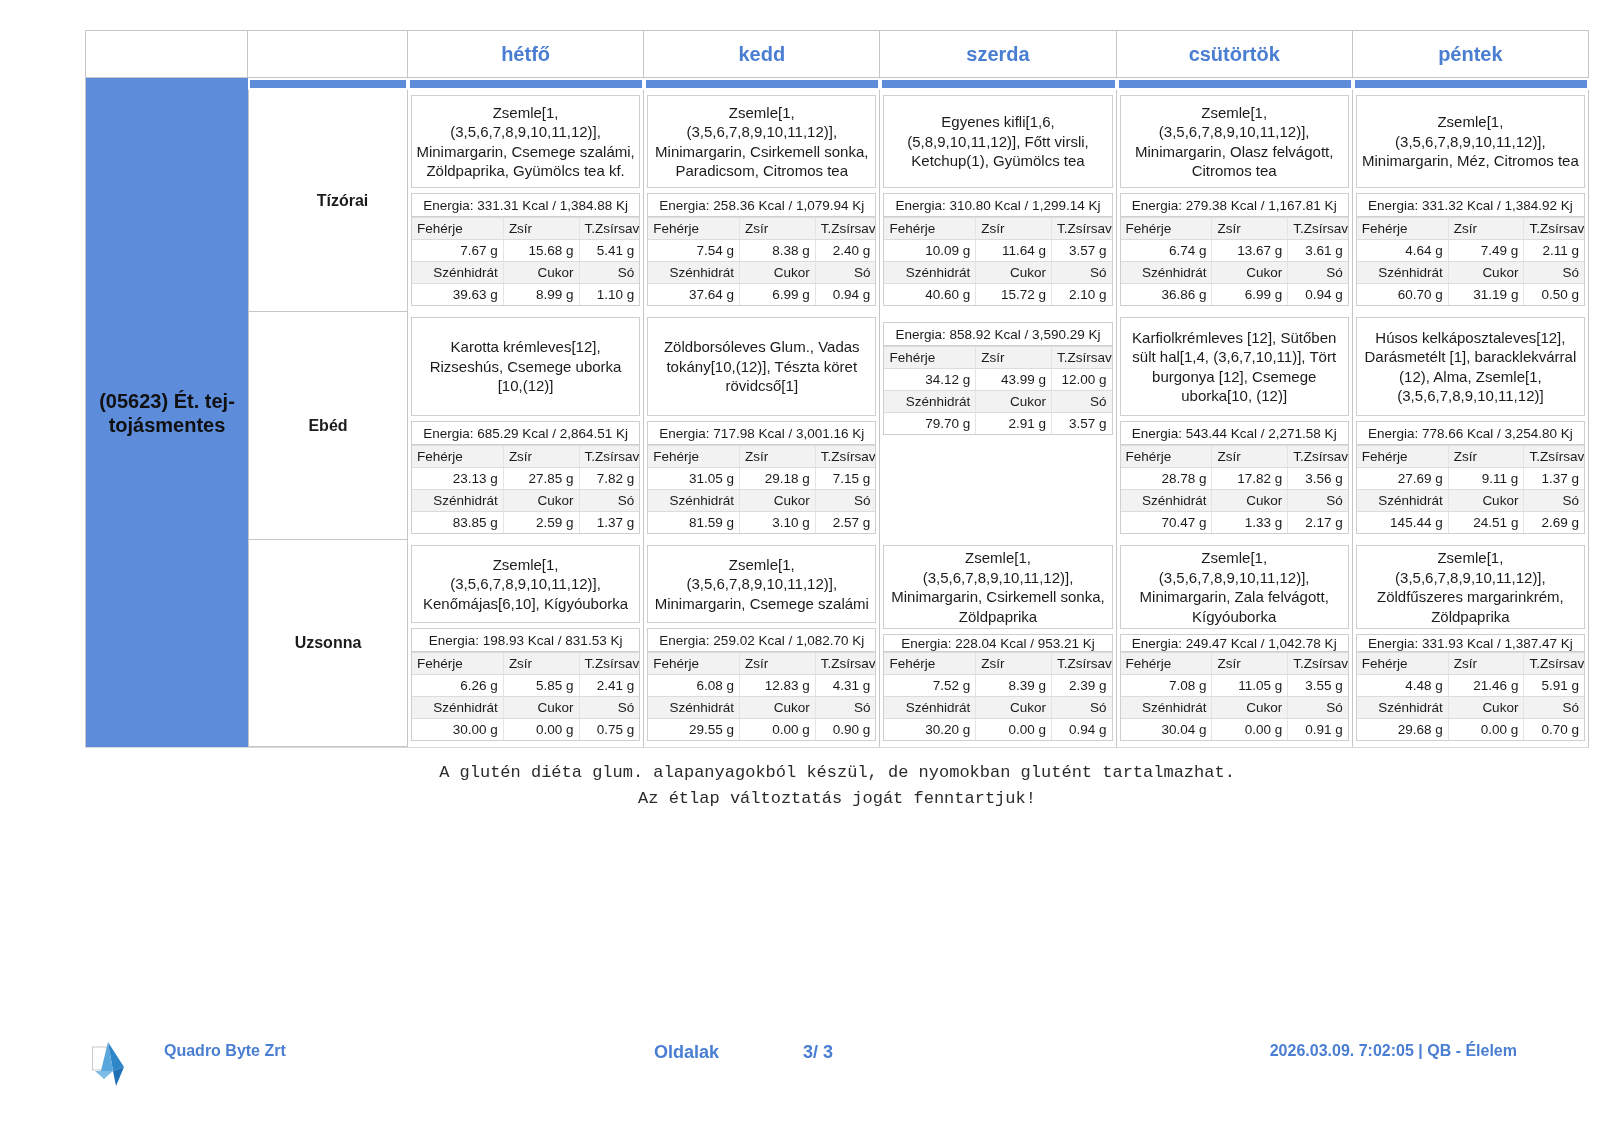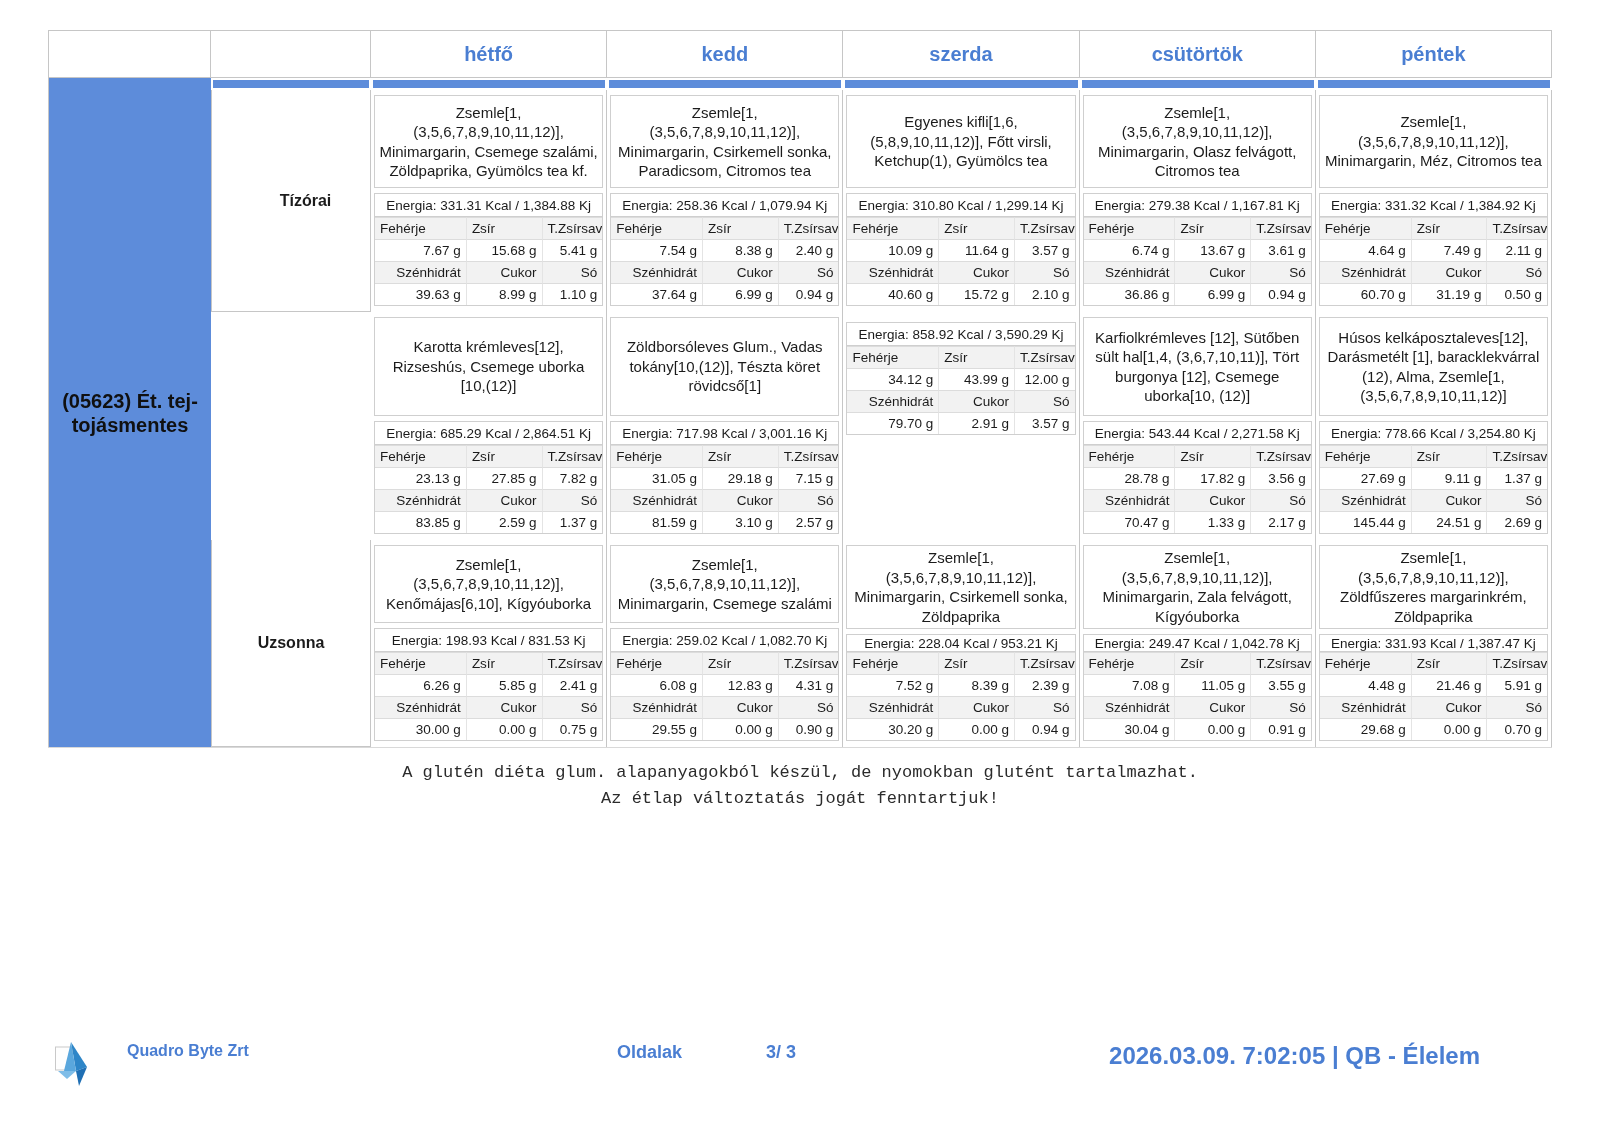--- a/index.html
+++ b/index.html
@@ -2,21 +2,21 @@
 <html lang="hu" style="--accent-fill: #5d8cda; --accent-text: #4a7ed2;"><head>
 <meta charset="utf-8">
 <style>
   html,body{margin:0;padding:0;background:#ffffff;}
   body{
     width:1600px;height:1132px;position:relative;
     font-family:"Liberation Sans", sans-serif;
     color:#1b1b1b;
     -webkit-font-smoothing:antialiased;
   }
-  .page{position:absolute;inset:0;}
+  .page{position:absolute;inset:0;margin-left:37px;}
 
   
   .menu-grid{
     position:absolute;left:48px;top:30px;width:1504px;
     display:grid;
     grid-template-columns:163px 160px repeat(5,1fr);
     grid-template-rows:48px 12px 222px 228px 207px;
     border-bottom:1px solid #d9d9d9;
     box-sizing:border-box;
   }
@@ -73,21 +73,21 @@
     position:absolute;left:0;top:760px;width:1600px;text-align:center;
     font-family:"Liberation Mono", monospace;font-size:17px;line-height:1.55;color:#2b2b2b;
   }
 
   
   .bottombar{position:absolute;left:48px;top:1028px;width:1504px;height:64px;}
   .bottombar .logo{position:absolute;left:6px;top:4px;}
   .brand{position:absolute;left:79px;top:14px;font-weight:bold;font-size:16px;color:var(--accent-text,#4a7ed2);}
   .pages-label{position:absolute;left:569px;top:14px;font-weight:bold;font-size:18px;color:var(--accent-text,#4a7ed2);}
   .pages-value{position:absolute;left:718px;top:14px;font-weight:bold;font-size:18px;color:var(--accent-text,#4a7ed2);}
-  .timestamp{position:absolute;right:72px;top:14px;font-weight:bold;font-size:24px;color:var(--accent-text,#4a7ed2);}
+  .timestamp{position:absolute;right:72px;top:14px;font-weight:bold;font-size:16px;color:var(--accent-text,#4a7ed2);}
 </style>
 </head>
 <body>
 
 <div class="page">
 
   <div class="menu-grid" id="menu-grid">
 
     <div class="corner first" style="grid-row:1;grid-column:1;"></div>
     <div class="corner" style="grid-row:1;grid-column:2;"></div>
@@ -200,20 +200,21 @@
             <div class="ncell nval ar">2.11 g</div>
             <div class="ncell nhead ar c0">Szénhidrát</div>
             <div class="ncell nhead ar">Cukor</div>
             <div class="ncell nhead ar">Só</div>
             <div class="ncell nval ar c0">60.70 g</div>
             <div class="ncell nval ar">31.19 g</div>
             <div class="ncell nval ar">0.50 g</div>
           </div>
       </div>
     </div>
+      <div class="meal-label" style="grid-area: 4 / 2;">Ebéd</div>
       <div class="day-cell" style="grid-area: 4 / 3;">
       <div class="subtable">
         <div class="desc">Karotta krémleves[12], Rizseshús, Csemege uborka [10,(12)]</div>
         <div class="energia">Energia: 685.29 Kcal / 2,864.51 Kj</div>
         <div class="nutri">
             <div class="ncell nhead al c0">Fehérje</div>
             <div class="ncell nhead al">Zsír</div>
             <div class="ncell nhead al">T.Zsírsav</div>
             <div class="ncell nval ar c0">23.13 g</div>
             <div class="ncell nval ar">27.85 g</div>

